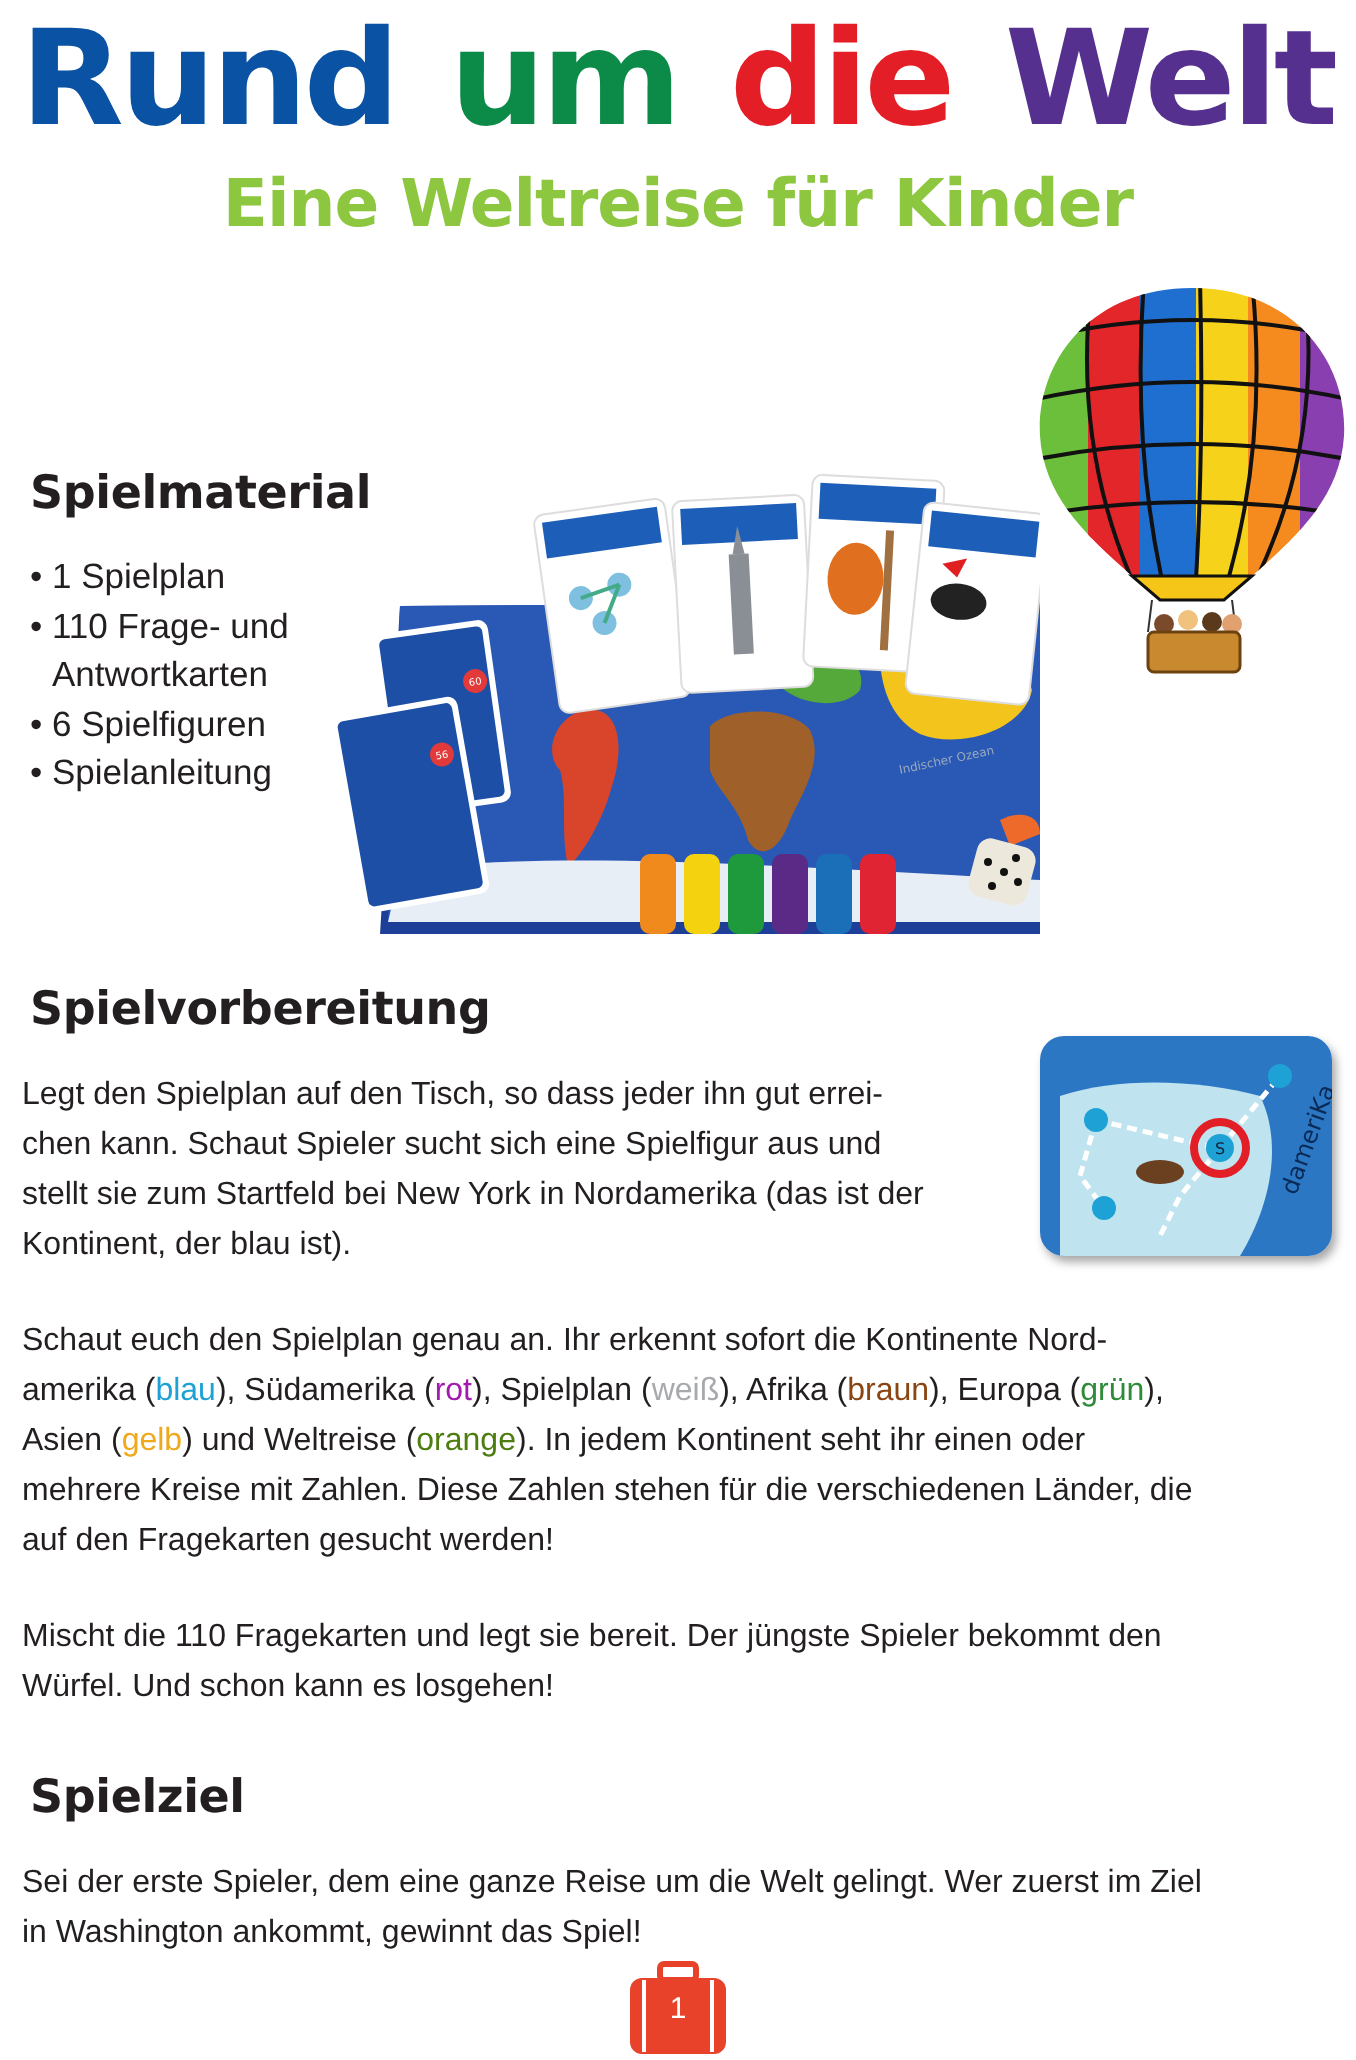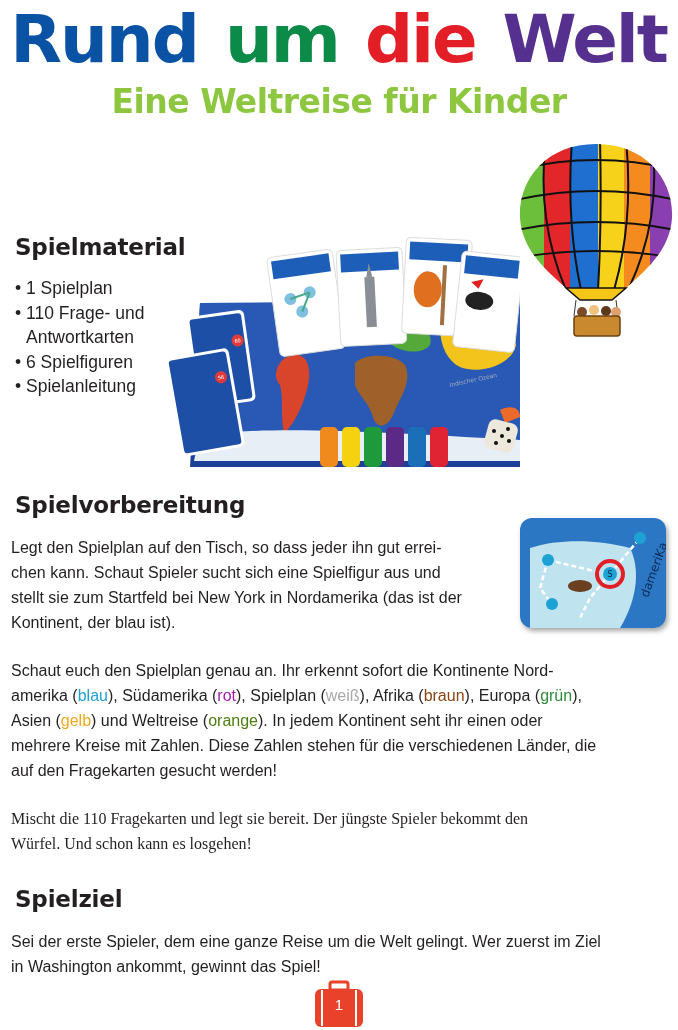--- a/index.html
+++ b/index.html
@@ -197,21 +197,21 @@
   <div>
     <span>amerika</span> (<span class="c-blau">blau</span>), <span>Südamerika</span> (<span class="c-rot">rot</span>), <span>Spielplan</span> (<span class="c-weiss">weiß</span>), <span>Afrika</span> (<span class="c-braun">braun</span>), <span>Europa</span> (<span class="c-gruen">grün</span>),
   </div>
   <div>
     <span>Asien</span> (<span class="c-gelb">gelb</span>) und <span>Weltreise</span> (<span class="c-orange">orange</span>)<span>. In jedem Kontinent seht ihr einen oder</span>
   </div>
   <div>mehrere Kreise mit Zahlen. Diese Zahlen stehen für die verschiedenen Länder, die</div>
   <div>auf den Fragekarten gesucht werden!</div>
 </div>
 
-<div class="body-text" style="top:806px; width:660px;font-family:Liberation Serif, serif;">
+<div class="body-text" style="top:806px; width:660px;">
   <div>Mischt die 110 Fragekarten und legt sie bereit. Der jüngste Spieler bekommt den</div>
   <div>Würfel. Und schon kann es losgehen!</div>
 </div>
 
 <h2 class="section" style="top:886px">Spielziel</h2>
 <div class="body-text" style="top:929px; width:660px;">
   <div>Sei der erste Spieler, dem eine ganze Reise um die Welt gelingt. Wer zuerst im Ziel</div>
   <div>in Washington ankommt, gewinnt das Spiel!</div>
 </div>
 

